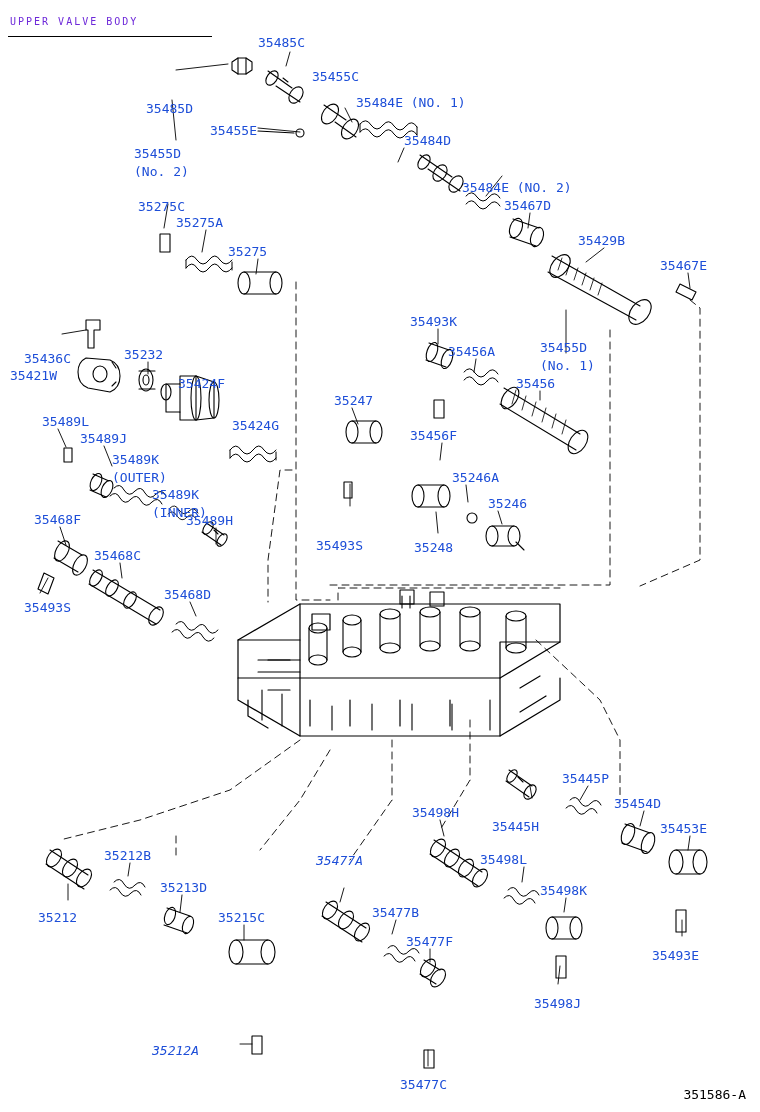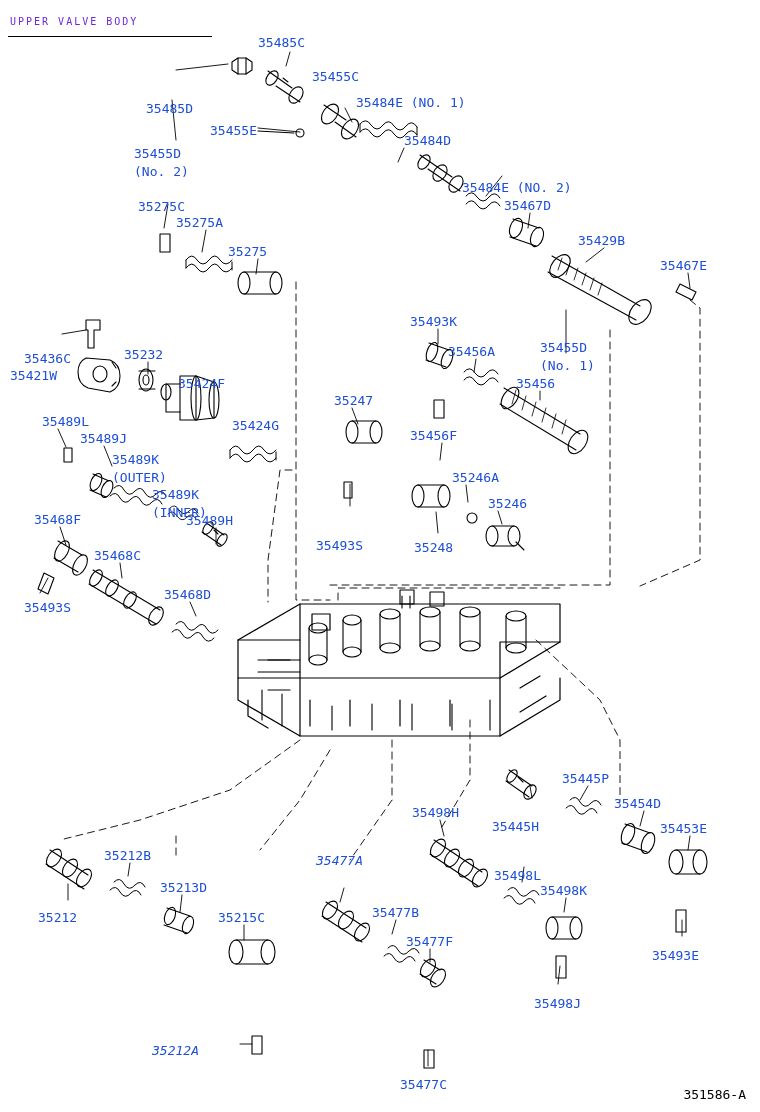--- a/index.html
+++ b/index.html
@@ -504,21 +504,21 @@
       <div class="label" style="left: 316px; top: 539px;">35493S</div>
       <div class="label" style="left: 414px; top: 541px;">35248</div>
       <div class="label" style="left: 94px; top: 549px;">35468C</div>
       <div class="label" style="left: 164px; top: 588px;">35468D</div>
       <div class="label" style="left: 24px; top: 601px;">35493S</div>
       <div class="label" style="left: 562px; top: 772px;">35445P</div>
       <div class="label" style="left: 492px; top: 820px;">35445H</div>
       <div class="label" style="left: 614px; top: 797px;">35454D</div>
       <div class="label" style="left: 412px; top: 806px;">35498H</div>
       <div class="label" style="left: 660px; top: 822px;">35453E</div>
-      <div class="label" style="left: 494px; top: 853px; margin-top: 16px;">35498L</div>
+      <div class="label" style="left: 480px; top: 853px;">35498L</div>
       <div class="label" style="left: 104px; top: 849px;">35212B</div>
       <div class="label" style="left: 540px; top: 884px;">35498K</div>
       <div class="label" style="left: 316px; top: 854px; font-style: italic;">35477A</div>
       <div class="label" style="left: 160px; top: 881px;">35213D</div>
       <div class="label" style="left: 372px; top: 906px;">35477B</div>
       <div class="label" style="left: 38px; top: 911px; text-align: center;">35212</div>
       <div class="label" style="left: 218px; top: 911px;">35215C</div>
       <div class="label" style="left: 406px; top: 935px;">35477F</div>
       <div class="label" style="left: 652px; top: 949px;">35493E</div>
       <div class="label" style="left: 534px; top: 997px;">35498J</div>

